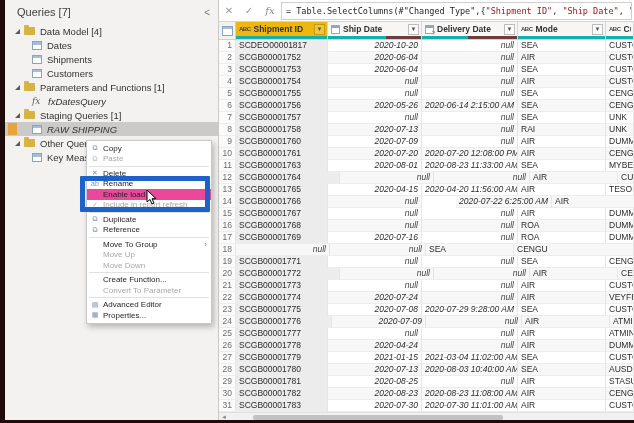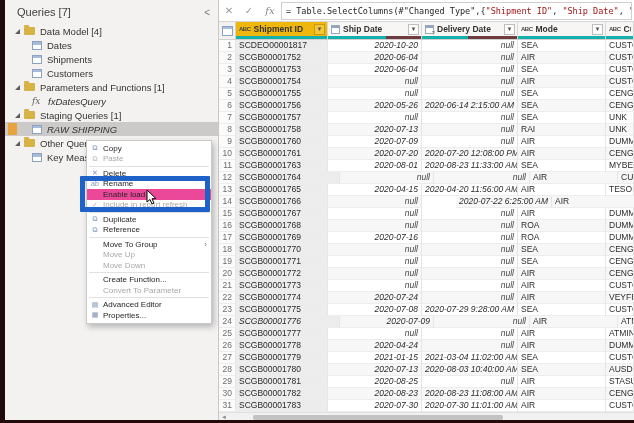--- a/index.html
+++ b/index.html
@@ -330,37 +330,36 @@
             <div class="grow">
               <div class="cell c-rownum">17</div>
               <div class="cell c-id" style="width: 92px;">SCGB00001769</div>
               <div class="cell c-date" style="width: 94px;">2020-07-16</div>
               <div class="cell c-date c-null c-date" style="width: 96px;">null</div>
               <div class="cell " style="width: 88px;">ROA</div>
               <div class="cell " style="flex: 1 1 0%;">DUMM</div>
             </div>
             <div class="grow">
               <div class="cell c-rownum">18</div>
-              <div class="cell c-id" style="width: 92px;">SCGB00001770</div>
               <div class="cell c-date c-null c-date" style="width: 94px;">null</div>
               <div class="cell c-date c-null c-date" style="width: 96px;">null</div>
               <div class="cell " style="width: 88px;">SEA</div>
               <div class="cell " style="flex: 1 1 0%;">CENGU</div>
             </div>
             <div class="grow">
               <div class="cell c-rownum">19</div>
               <div class="cell c-id" style="width: 92px;">SCGB00001771</div>
               <div class="cell c-date c-null c-date" style="width: 94px;">null</div>
               <div class="cell c-date c-null c-date" style="width: 96px;">null</div>
               <div class="cell " style="width: 88px;">SEA</div>
               <div class="cell " style="flex: 1 1 0%;">CENGU</div>
             </div>
             <div class="grow">
               <div class="cell c-rownum">20</div>
-              <div class="cell c-id" style="width: 92px;">SCGB00001772</div>
+              <div class="cell c-id" style="width: 104px;">SCGB00001772</div>
               <div class="cell c-date c-null c-date" style="width: 94px;">null</div>
               <div class="cell c-date c-null c-date" style="width: 96px;">null</div>
               <div class="cell " style="width: 88px;">AIR</div>
               <div class="cell " style="flex: 1 1 0%;">CENGU</div>
             </div>
             <div class="grow">
               <div class="cell c-rownum">21</div>
               <div class="cell c-id" style="width: 92px;">SCGB00001773</div>
               <div class="cell c-date c-null c-date" style="width: 94px;">null</div>
               <div class="cell c-date c-null c-date" style="width: 96px;">null</div>
@@ -378,21 +377,21 @@
             <div class="grow">
               <div class="cell c-rownum">23</div>
               <div class="cell c-id" style="width: 92px;">SCGB00001775</div>
               <div class="cell c-date" style="width: 94px;">2020-07-08</div>
               <div class="cell c-date" style="width: 96px;">2020-07-29 9:28:00 AM</div>
               <div class="cell " style="width: 88px;">SEA</div>
               <div class="cell " style="flex: 1 1 0%;">CUSTO</div>
             </div>
             <div class="grow">
               <div class="cell c-rownum">24</div>
-              <div class="cell c-id" style="width: 104px; font-style: italic;">SCGB00001776</div>
+              <div class="cell c-id" style="width: 96px;">SCGB00001776</div>
               <div class="cell c-date" style="width: 94px;">2020-07-09</div>
               <div class="cell c-date c-null c-date" style="width: 96px;">null</div>
               <div class="cell " style="width: 88px;">AIR</div>
               <div class="cell " style="flex: 1 1 0%;">ATMIN</div>
             </div>
             <div class="grow">
               <div class="cell c-rownum">25</div>
               <div class="cell c-id" style="width: 92px;">SCGB00001777</div>
               <div class="cell c-date c-null c-date" style="width: 94px;">null</div>
               <div class="cell c-date c-null c-date" style="width: 96px;">null</div>

